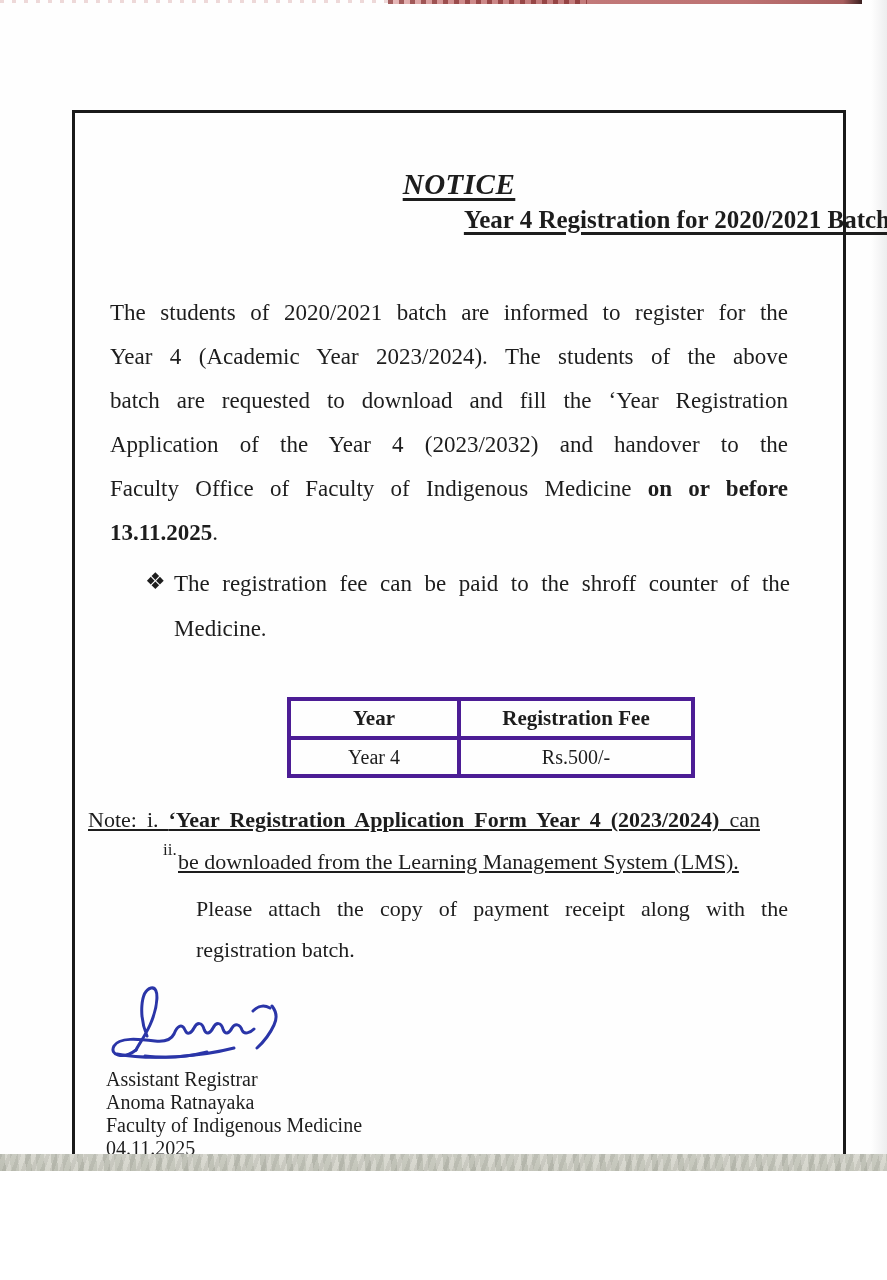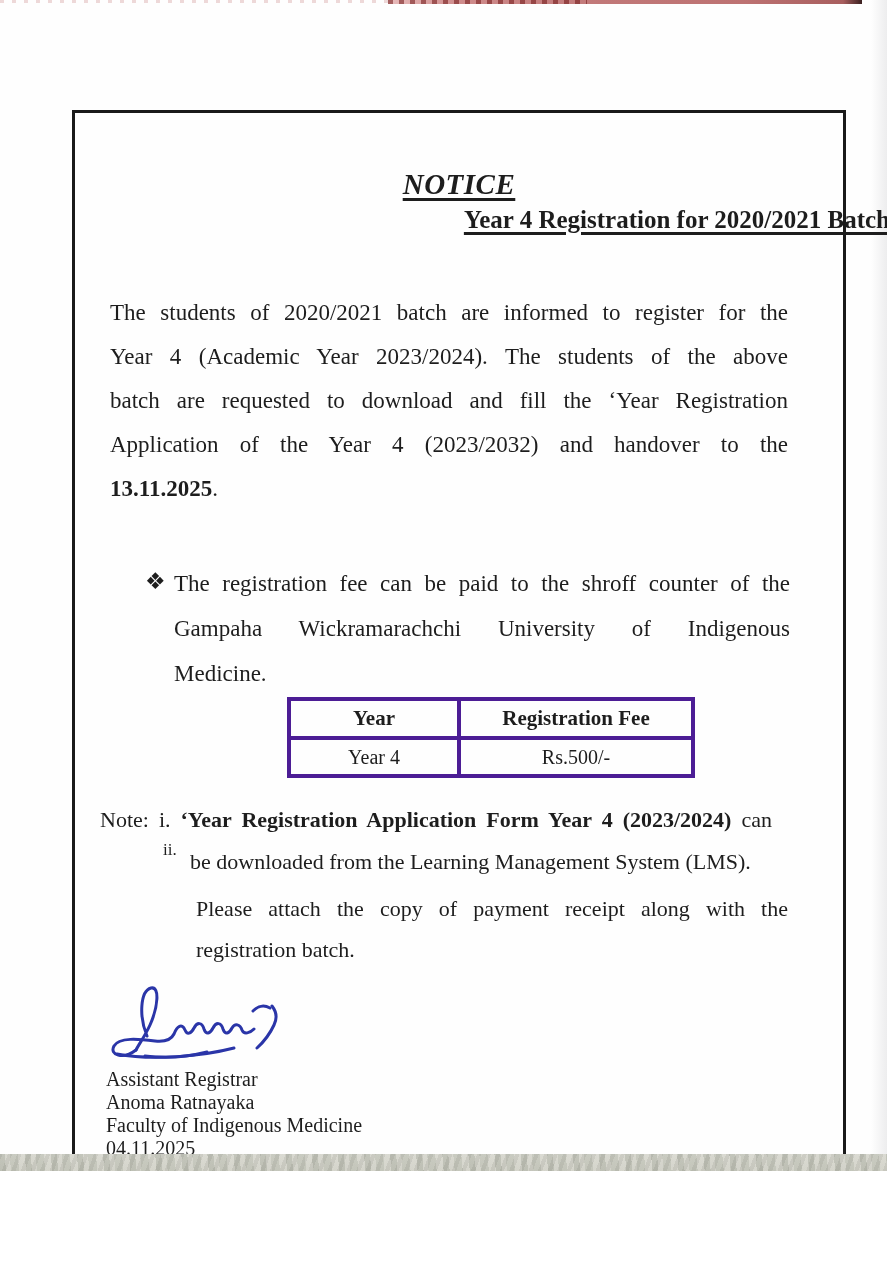--- a/index.html
+++ b/index.html
@@ -45,21 +45,21 @@
   .bullet-text{position:absolute;left:174px;top:561px;width:616px;font-size:23px;line-height:45px;}
   
   .fee-table{position:absolute;left:287px;top:697px;border-collapse:collapse;
     font-size:21px;}
   .fee-table th,.fee-table td{border:4px solid #4c1d95;text-align:center;padding:0;}
   .fee-table th{font-weight:bold;width:166px;height:35px;}
   .fee-table th + th{width:230px;}
   .fee-table td{height:34px;font-size:20px;}
   
   .note{font-size:22px;}
-  #note-i{position:absolute;left:100px;top:799px;width:672px;line-height:42px;}
+  #note-i{position:absolute;left:88px;top:799px;width:672px;line-height:42px;text-decoration:underline;}
   #note-i .line:nth-child(2){margin-left:90px;}
   #note-ii-marker{position:absolute;left:163px;top:840px;font-size:17px;}
   #note-ii{position:absolute;left:196px;top:888px;width:592px;line-height:41px;}
   
   .signature{position:absolute;left:103px;top:984px;}
   .signature path{stroke:var(--ink);stroke-width:3;fill:none;stroke-linecap:round;stroke-linejoin:round;}
   .signer{position:absolute;left:106px;top:1068px;font-size:20px;line-height:23px;}
 </style>
 </head>
 <body>
@@ -73,27 +73,27 @@
   <div class="doc-frame"></div>
 
   <h1 class="title">NOTICE</h1>
   <h2 class="subtitle">Year 4 Registration for 2020/2021 Batch</h2>
 
   <div class="para lines">
       <div class="line"><span>The students of 2020/2021 batch are informed to register for the</span></div>
       <div class="line"><span>Year 4 (Academic Year 2023/2024). The students of the above</span></div>
       <div class="line"><span>batch are requested to download and fill the ‘Year Registration</span></div>
       <div class="line"><span>Application of the Year 4 (2023/2032) and handover to the</span></div>
+      <div class="line"><span>Faculty Office of Faculty of Indigenous Medicine </span><span class="b">on or before</span></div>
       <div class="line"><span class="b">13.11.2025</span><span>.</span></div>
     </div>
 
   <span class="bullet-marker">❖</span>
   <div class="bullet-text lines">
       <div class="line"><span>The registration fee can be paid to the shroff counter of the</span></div>
-      <div class="line"><span>Gampaha Wickramarachchi University of Indigenous</span></div>
       <div class="line"><span>Medicine.</span></div>
     </div>
 
   <table class="fee-table">
     <thead>
       <tr>
         <th>Year</th>
         <th>Registration Fee</th>
       </tr>
     </thead>

